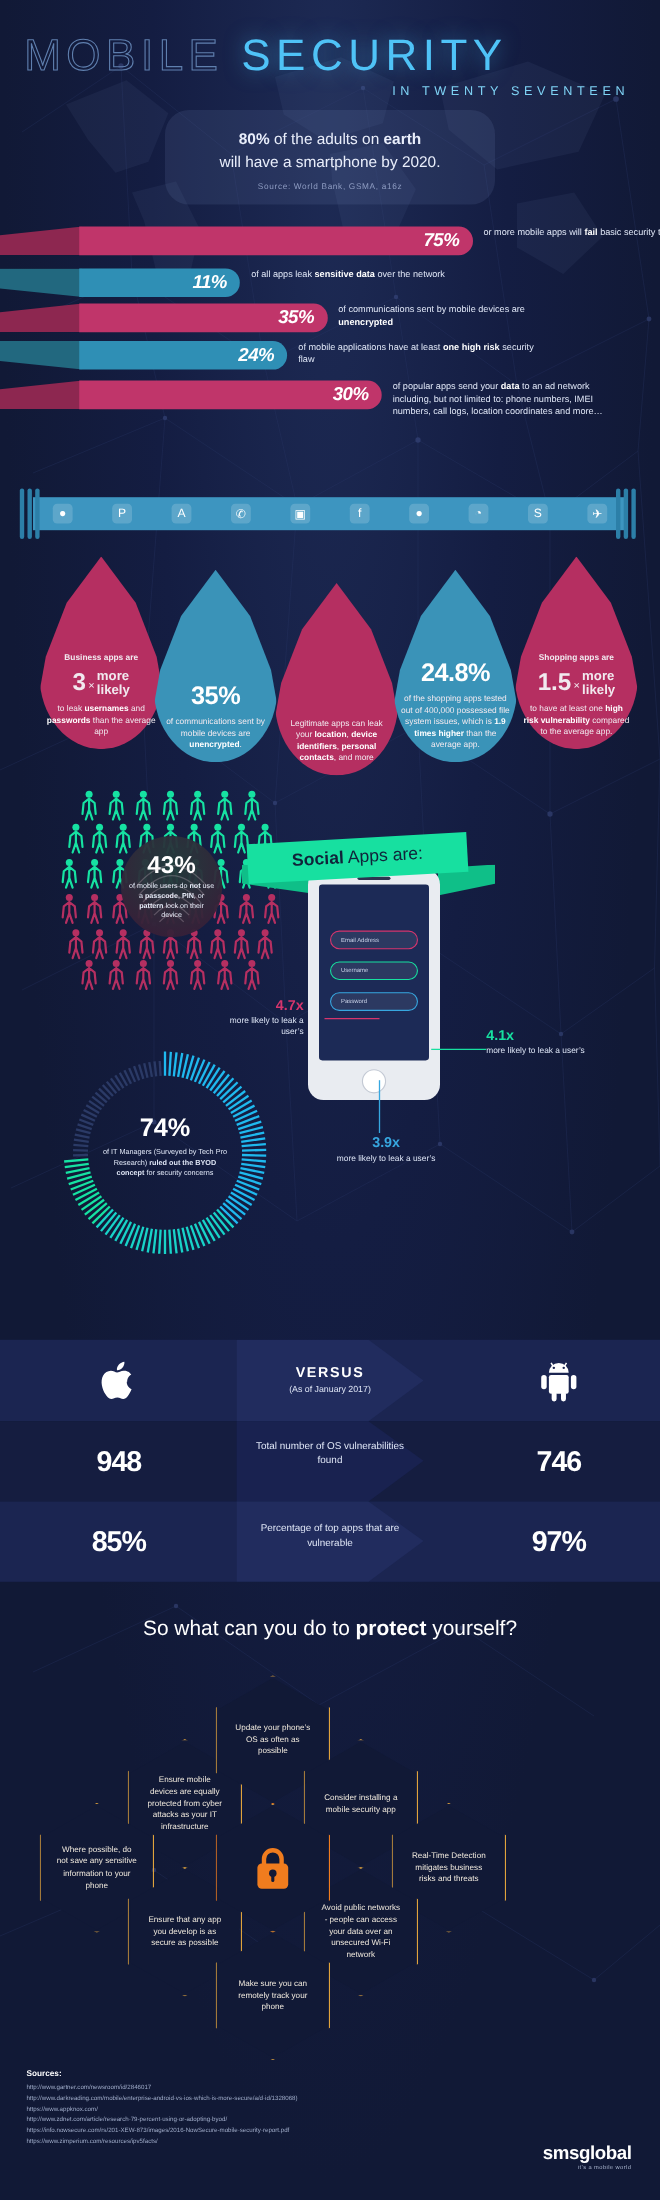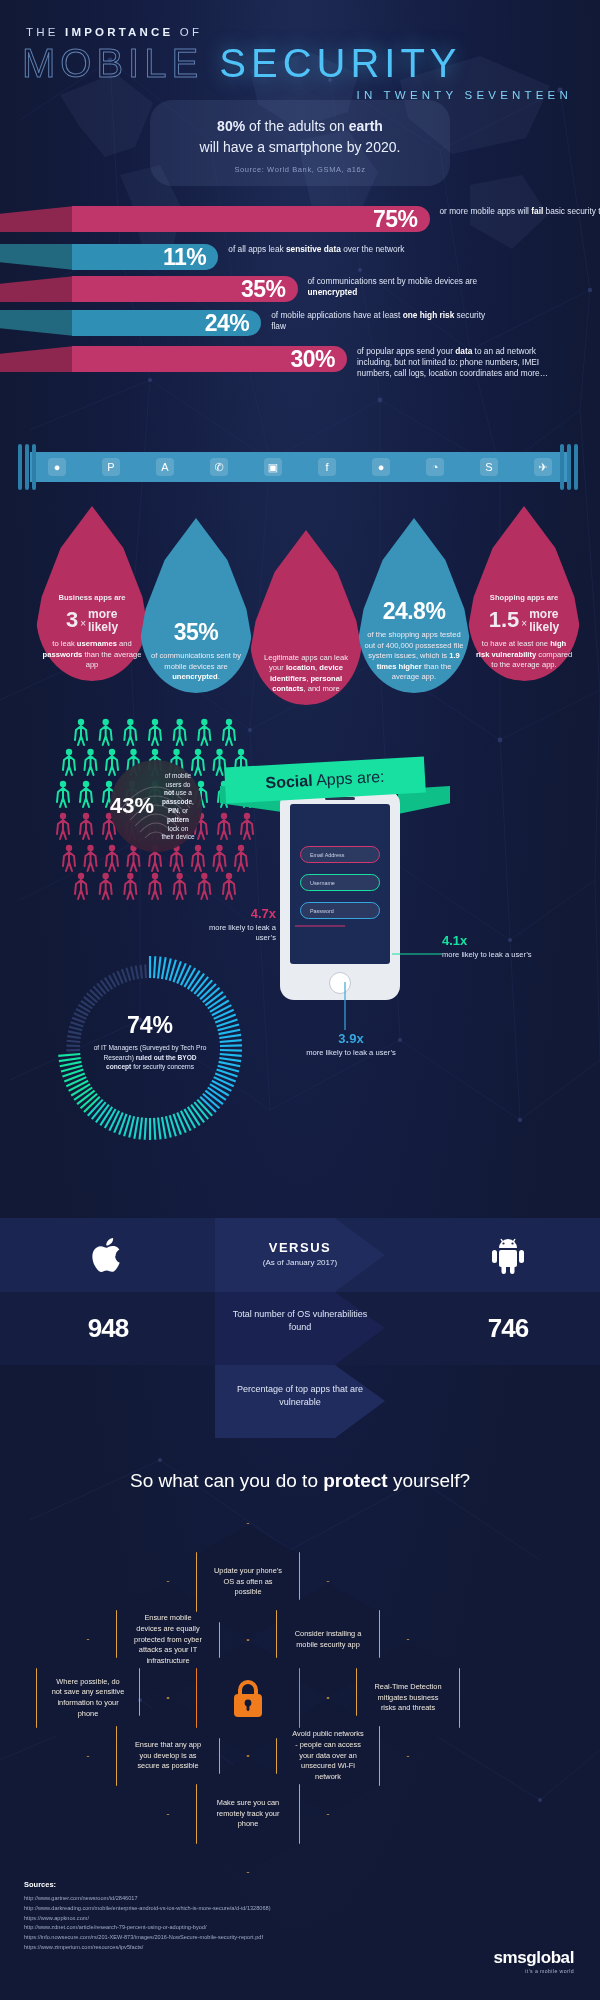--- a/index.html
+++ b/index.html
@@ -35,21 +35,21 @@
   .callout .l1 { font-size:14px; color:#e9eefb; line-height:1.5; }
   .callout .l1 b { font-weight:700; }
   .callout .src { margin-top:7px; font-size:7.5px; letter-spacing:.6px; color:#8e9cc2; }
 
   
   .bars { position:absolute; left:0; top:178px; width:600px; height:170px; }
   .barrow { position:absolute; left:0; height:26px; }
   .bartail { position:absolute; left:0; top:0; height:26px; }
   .bar { position:absolute; left:72px; top:0; height:26px; border-radius:0 13px 13px 0;
          display:flex; align-items:center; justify-content:flex-end; padding-right:12px; }
-  .bar .pct { font-size:23px; font-weight:700; letter-spacing:-.5px; }
+  .bar .pct { font-size:17px; font-weight:700; letter-spacing:-.5px;font-style:italic; }
   .barlabel { position:absolute; font-size:8.3px; line-height:1.35; color:#dfe6f6; width:215px;}
   .barlabel b { font-weight:700; color:#fff; }
 
   
   .socialwrap { position:absolute; left:0; top:442px; width:600px; height:50px; }
   .strip { position:absolute; left:30px; top:10px; width:540px; height:30px; background:#3d95c0; }
   .endcap { position:absolute; top:2px; width:22px; height:46px; }
   .endcap i { position:absolute; top:0; width:4px; height:46px; background:#2c7fa8; border-radius:3px; }
   .icons { position:absolute; left:40px; top:10px; width:520px; height:30px; display:flex; justify-content:space-between; align-items:center; padding:0 8px;}
   .sicon { width:18px; height:18px; border-radius:4px; background:rgba(255,255,255,.17); display:flex; align-items:center; justify-content:center; font-size:11px; color:#fff; }
@@ -64,21 +64,21 @@
   .bignum { font-size:23px; font-weight:700; color:#fff; letter-spacing:-.5px; }
   .mult { display:flex; align-items:center; justify-content:center; gap:2px; }
   .mult .n { font-size:22px; font-weight:700; }
   .mult .x { font-size:10px; padding-top:6px;}
   .mult .ml { font-size:12px; font-weight:700; line-height:1.05; text-align:left;}
 
   
   .people { position:absolute; left:55px; top:700px; width:200px; height:200px; }
   .fingerprint { position:absolute; left:55px; top:60px; width:92px; height:92px; border-radius:50%;
       background:radial-gradient(circle at 50% 30%, rgba(35,60,60,.96), rgba(60,25,55,.95));
-      display:flex; align-items:center; justify-content:center; }
+      display:flex; flex-direction:column; align-items:center; justify-content:center; }
   .fp43 { font-size:22px; font-weight:700; }
   .fptxt { font-size:6.5px; line-height:1.35; text-align:center; color:#e7edf9; padding:0 7px; margin-top:2px;}
   .fptxt b { font-weight:700; }
 
   
   .phonewrap { position:absolute; left:280px; top:790px; width:120px; height:210px; }
   .phone { position:absolute; left:0; top:0; width:120px; height:210px; background:#e9ecf1; border-radius:14px; padding:14px 10px 0; }
   .screen { position:absolute; left:10px; top:14px; width:100px; height:160px; background:#1c2a56; border-radius:3px; }
   .speaker { position:absolute; left:45px; top:7px; width:30px; height:3px; background:#2c3350; border-radius:2px;}
   .homebtn { position:absolute; left:49px; bottom:6px; width:22px; height:22px; border-radius:50%; border:1.5px solid #c3c9d4; background:#fff;}
@@ -185,21 +185,20 @@
       <path d="M60 95 l55 -22 38 30 -18 44 -30 10 -25 -30z"></path>
       <path d="M120 175 l40 -10 22 44 -14 60 -25 -18 -12 -50z"></path>
       <path d="M250 70 l60 -18 48 22 -10 38 -52 16 -38 -24z"></path>
       <path d="M300 140 l48 -10 30 42 -26 58 -40 -22 -10 -44z"></path>
       <path d="M400 80 l80 -24 70 30 -24 52 -74 16 -44 -36z"></path>
       <path d="M470 185 l52 -10 26 40 -36 34 -42 -24z"></path>
     </g>
   </svg>
 
   <div class="hero">
-    <div class="kicker"><span>THE </span><b>IMPORTANCE</b><span> OF</span></div>
     <div class="bigtitle">
       <span class="mobile">MOBILE</span>
       <span class="security">SECURITY</span>
     </div>
     <div class="subtitle">IN TWENTY SEVENTEEN</div>
   </div>
 
   <div class="callout">
     <div class="l1">
       <b>80%</b><span> of the adults on </span><b>earth</b>
@@ -719,20 +718,29 @@
     </div>
     <div class="vrow vband-b" style="top:74px;height:73px;">
       <div class="cell">
           <span class="vnum">948</span>
         </div>
       <div class="cell"></div>
       <div class="cell">
           <span class="vnum">746</span>
         </div>
     </div>
+    <div class="vrow vband-a" style="top:147px;height:73px;">
+      <div class="cell">
+          <span class="vnum">85%</span>
+        </div>
+      <div class="cell"></div>
+      <div class="cell">
+          <span class="vnum">97%</span>
+        </div>
+    </div>
 
     <svg style="position:absolute;left:215px;top:0;width:170px;height:220px">
       <polygon points="0,0 120,0 170,37 120,74 0,74" fill="#212c5e"></polygon>
       <polygon points="0,74 120,74 170,110 120,147 0,147" fill="#192250"></polygon>
       <polygon points="0,147 120,147 170,183 120,220 0,220" fill="#212c5e"></polygon>
     </svg>
     <div class="vmid" style="top:22px">
       <div class="versus-title">VERSUS</div>
       <div class="versus-sub">(As of January 2017)</div>
     </div>

